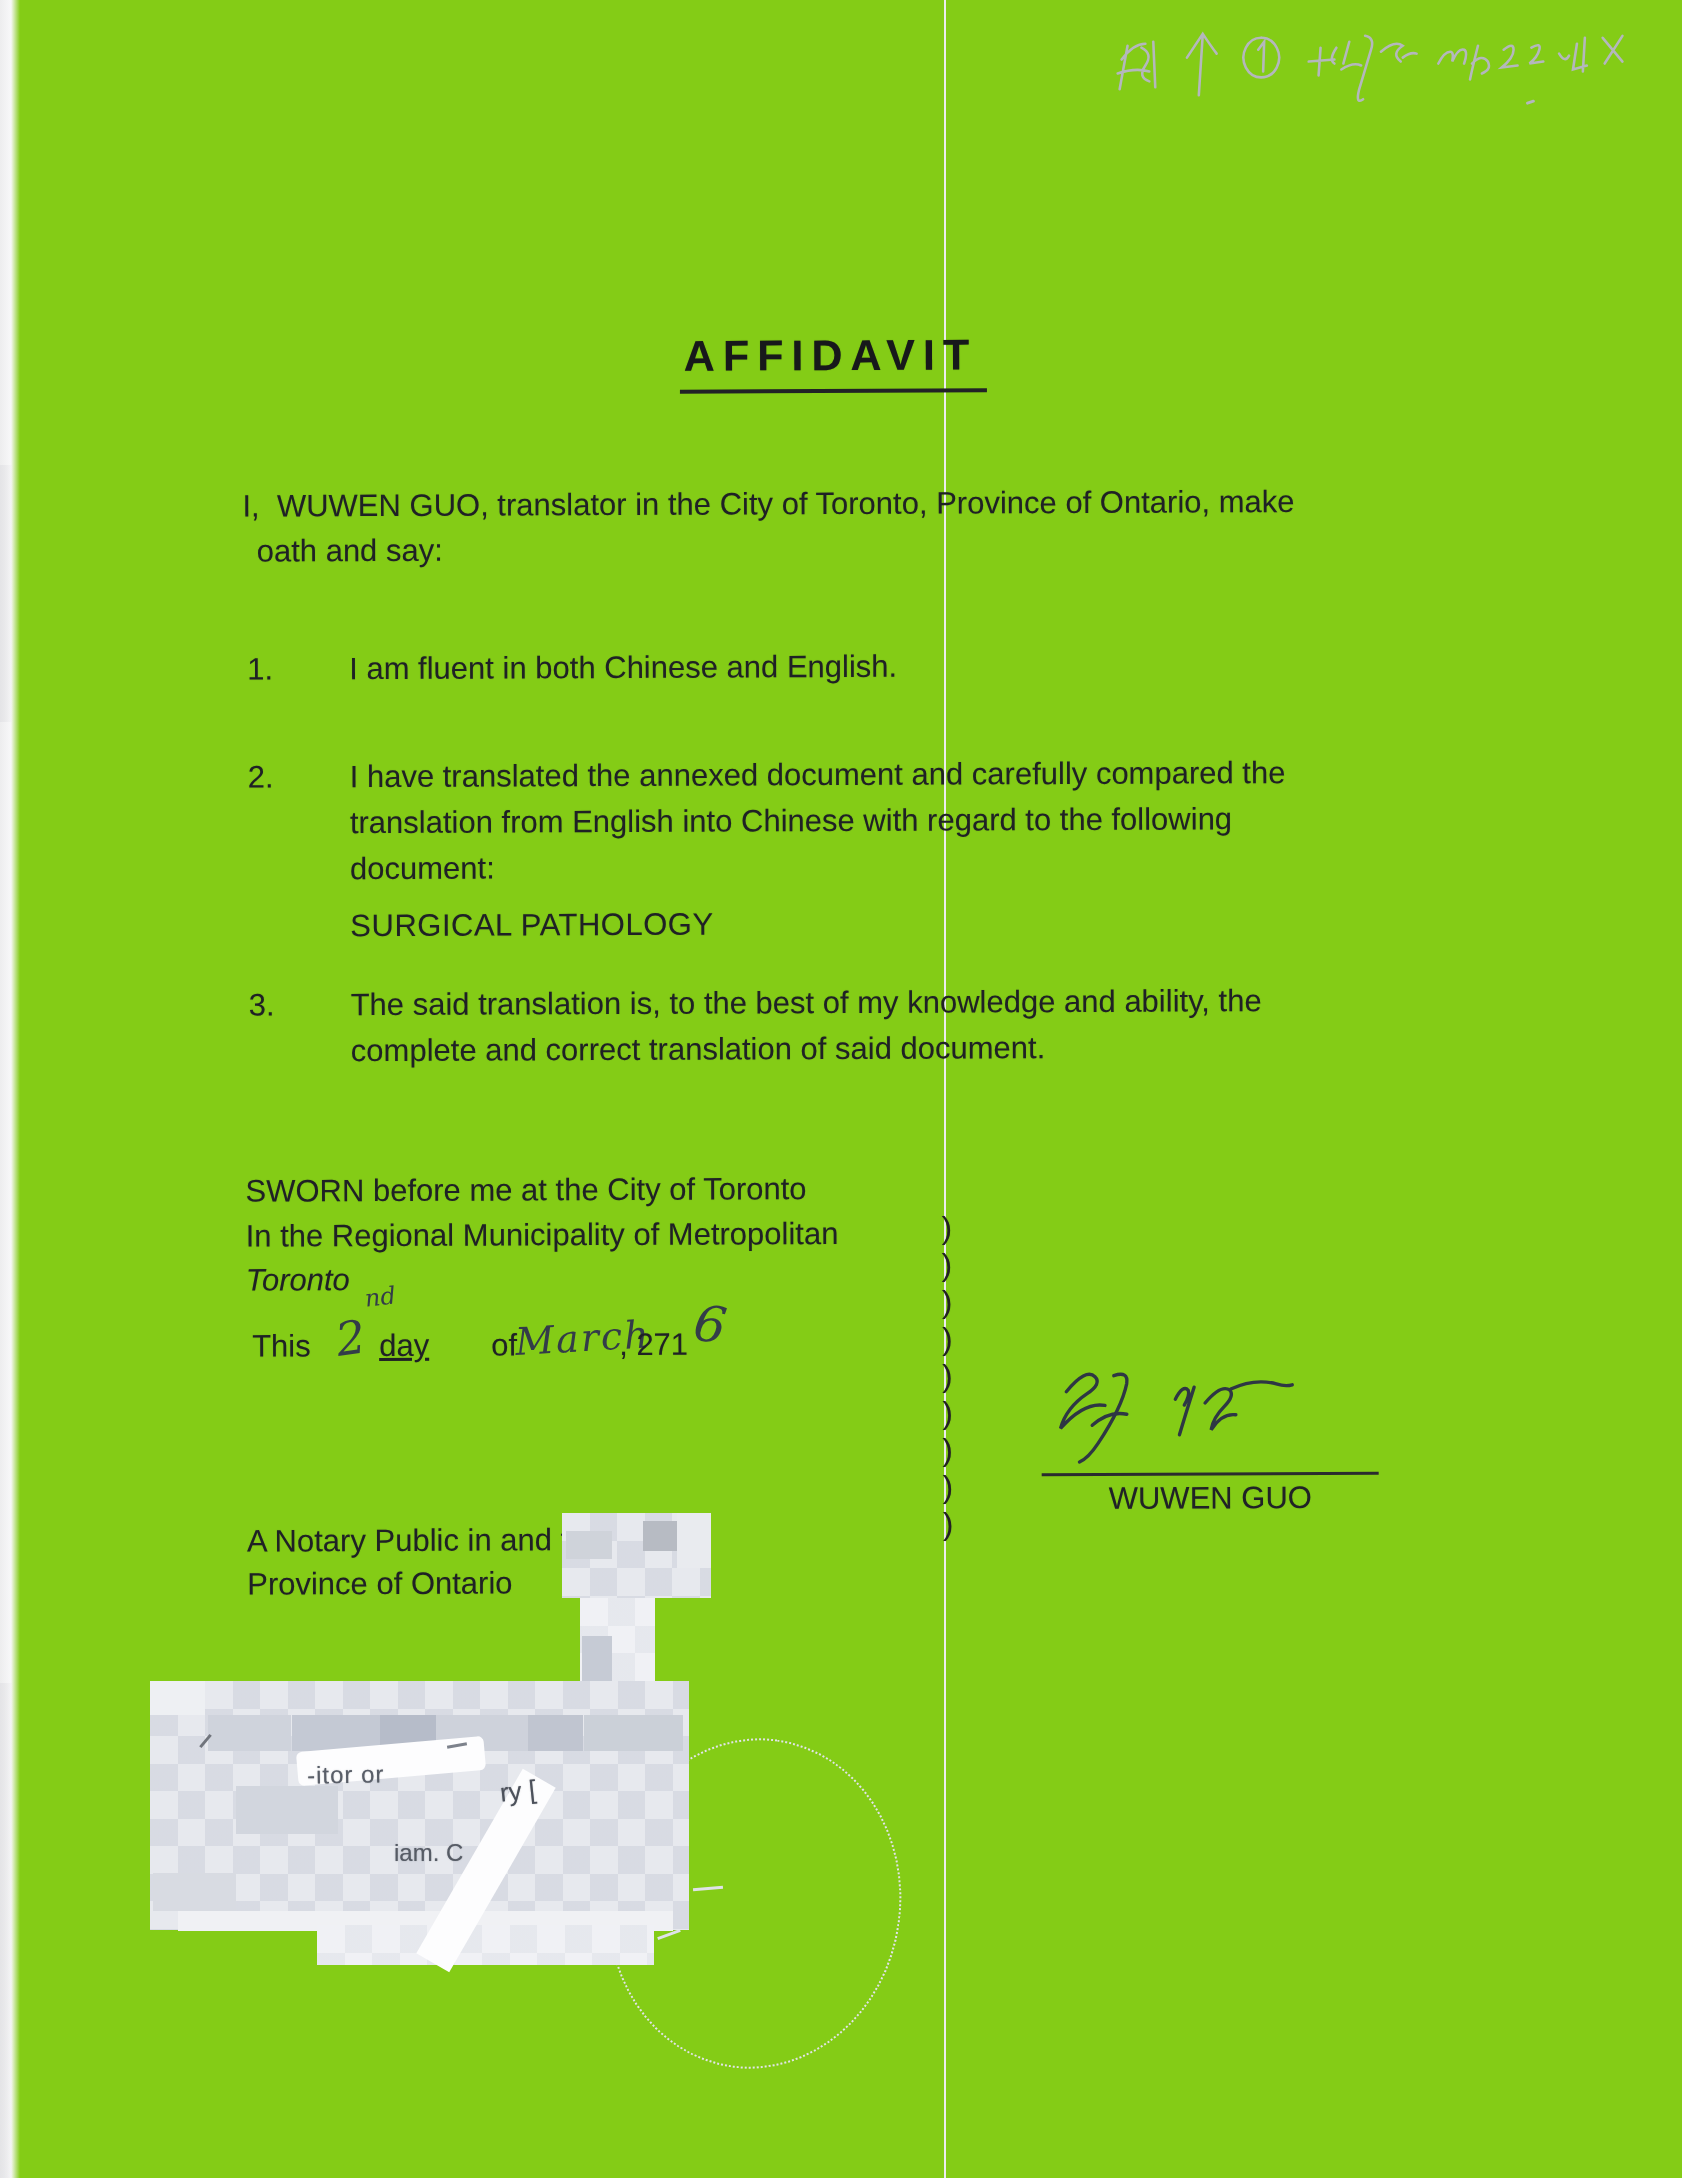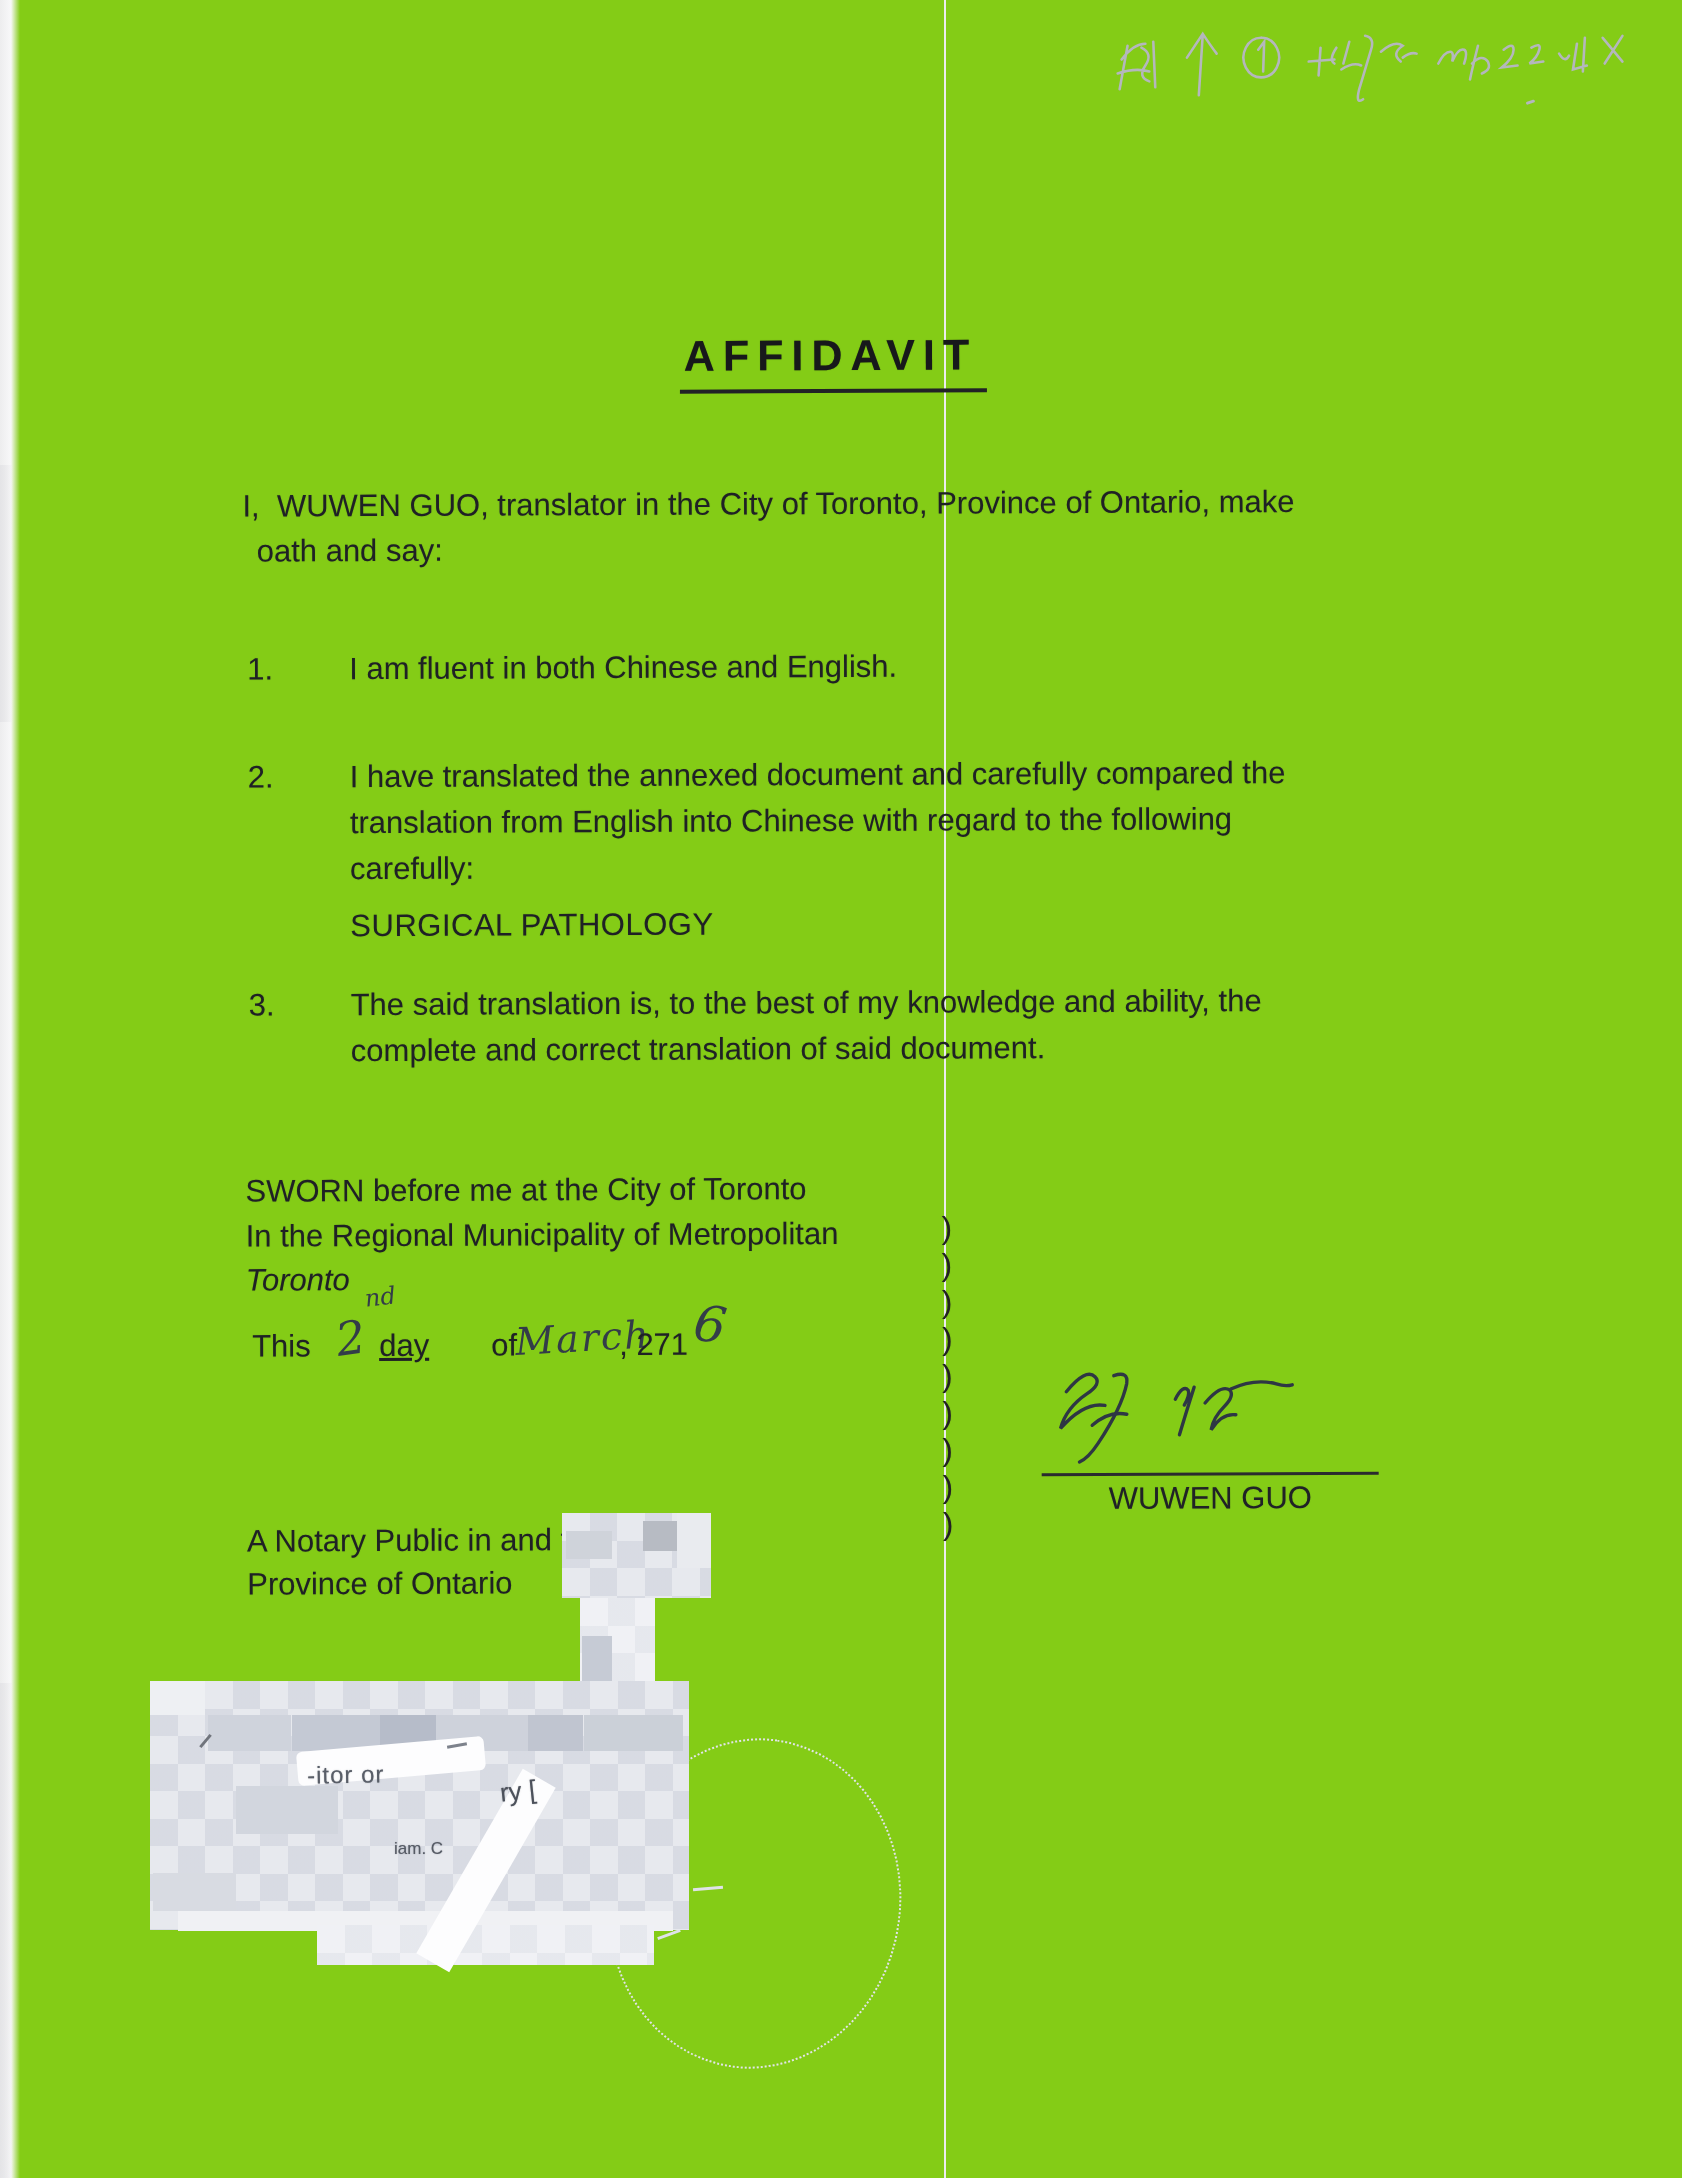--- a/index.html
+++ b/index.html
@@ -72,21 +72,21 @@
 
     <div class="t" style="left:245px;top:481px;">I,  WUWEN GUO, translator in the City of Toronto, Province of Ontario, make</div>
     <div class="t" style="left:259px;top:526px;">oath and say:</div>
 
     <div class="t num" style="top:644px;">1.</div>
     <div class="t body-ind" style="top:644px;">I am fluent in both Chinese and English.</div>
 
     <div class="t num" style="top:752px;">2.</div>
     <div class="t body-ind" style="top:752px;">I have translated the annexed document and carefully compared the</div>
     <div class="t body-ind" style="top:798px;">translation from English into Chinese with regard to the following</div>
-    <div class="t body-ind" style="top:844px;">carefully:</div>
+    <div class="t body-ind" style="top:844px;">document:</div>
 
     <div class="t body-ind caps" style="top:901px;">SURGICAL PATHOLOGY</div>
 
     <div class="t num" style="top:980px;">3.</div>
     <div class="t body-ind" style="top:980px;">The said translation is, to the best of my knowledge and ability, the</div>
     <div class="t body-ind" style="top:1026px;">complete and correct translation of said document.</div>
 
     <div class="t" style="left:245px;top:1166px;">SWORN before me at the City of Toronto</div>
     <div class="t" style="left:245px;top:1211px;">In the Regional Municipality of Metropolitan</div>
     <div class="t" style="left:245px;top:1255px;font-style:italic;">Toronto</div>
@@ -155,16 +155,16 @@
   </div>
   <div class="mosaic light" style="left:317px;top:1925px;width:337px;height:40px;"></div>
 
   <div class="slash" style="left:297px;top:1744px;width:188px;height:34px;transform:rotate(-5deg);border-radius:6px;"></div>
   <div class="slash" style="left:467px;top:1764px;width:38px;height:213px;transform:rotate(30deg);"></div>
 
   <div class="tick" style="left:204px;top:1733px;width:3px;height:16px;transform:rotate(40deg);"></div>
   <div class="tick" style="left:447px;top:1744px;width:20px;height:3px;transform:rotate(-10deg);background:#7d828c;"></div>
   <div class="frag" style="left:307px;top:1761px;font-size:24px;transform:rotate(-1deg);letter-spacing:1px;color:#595e68;">-itor or</div>
   <div class="frag" style="left:500px;top:1776px;font-size:26px;transform:rotate(-6deg);color:#4c515b;">ry [</div>
-  <div class="frag" style="left:394px;top:1839px;font-size:17px;color:#565b65;">iam. C</div>
+  <div class="frag" style="left:394px;top:1839px;font-size:24px;color:#565b65;">iam. C</div>
 
 </div>
 
 
 </body></html>

